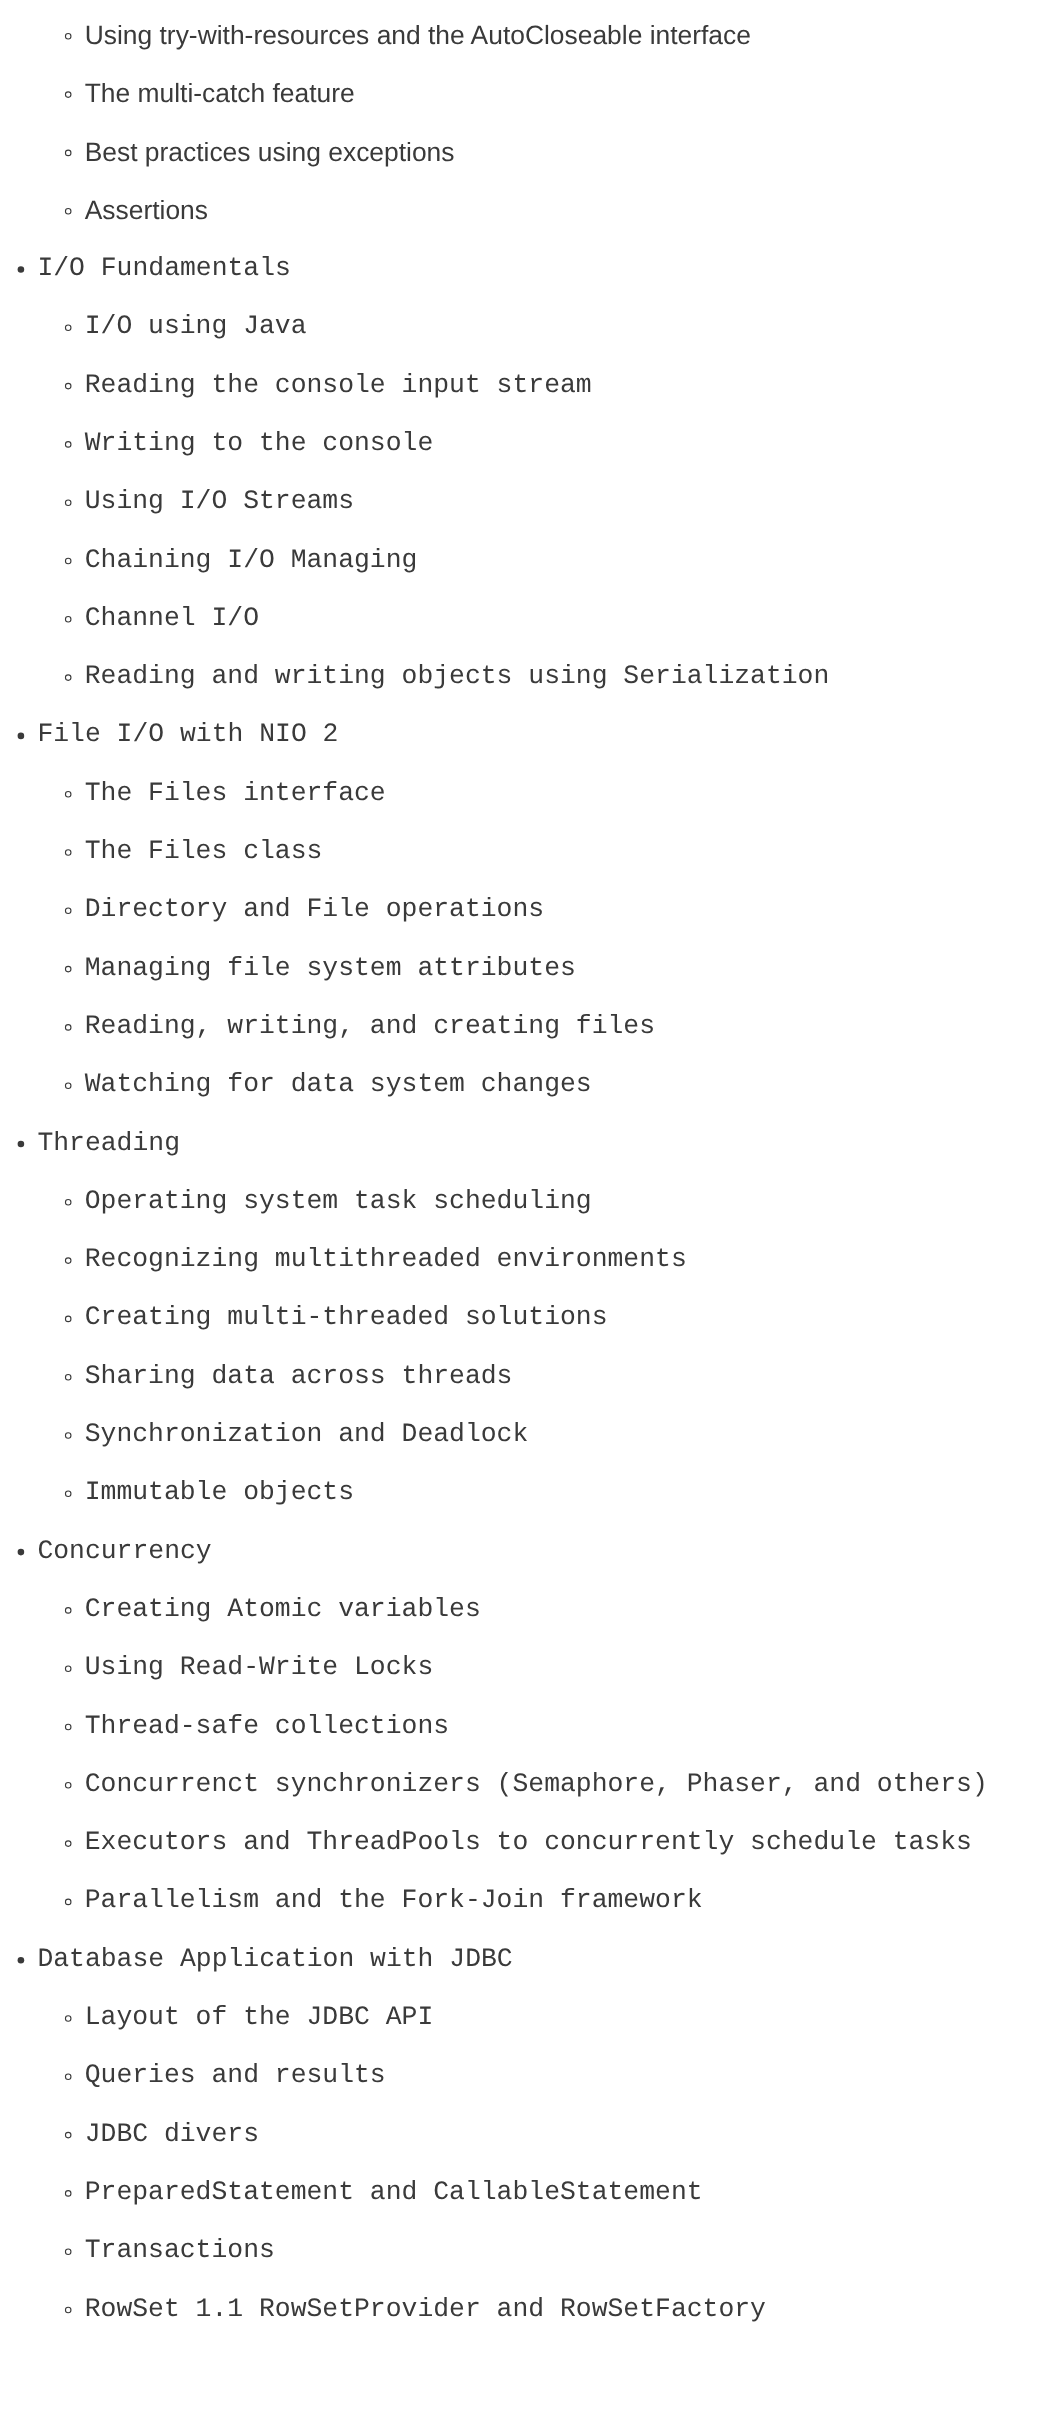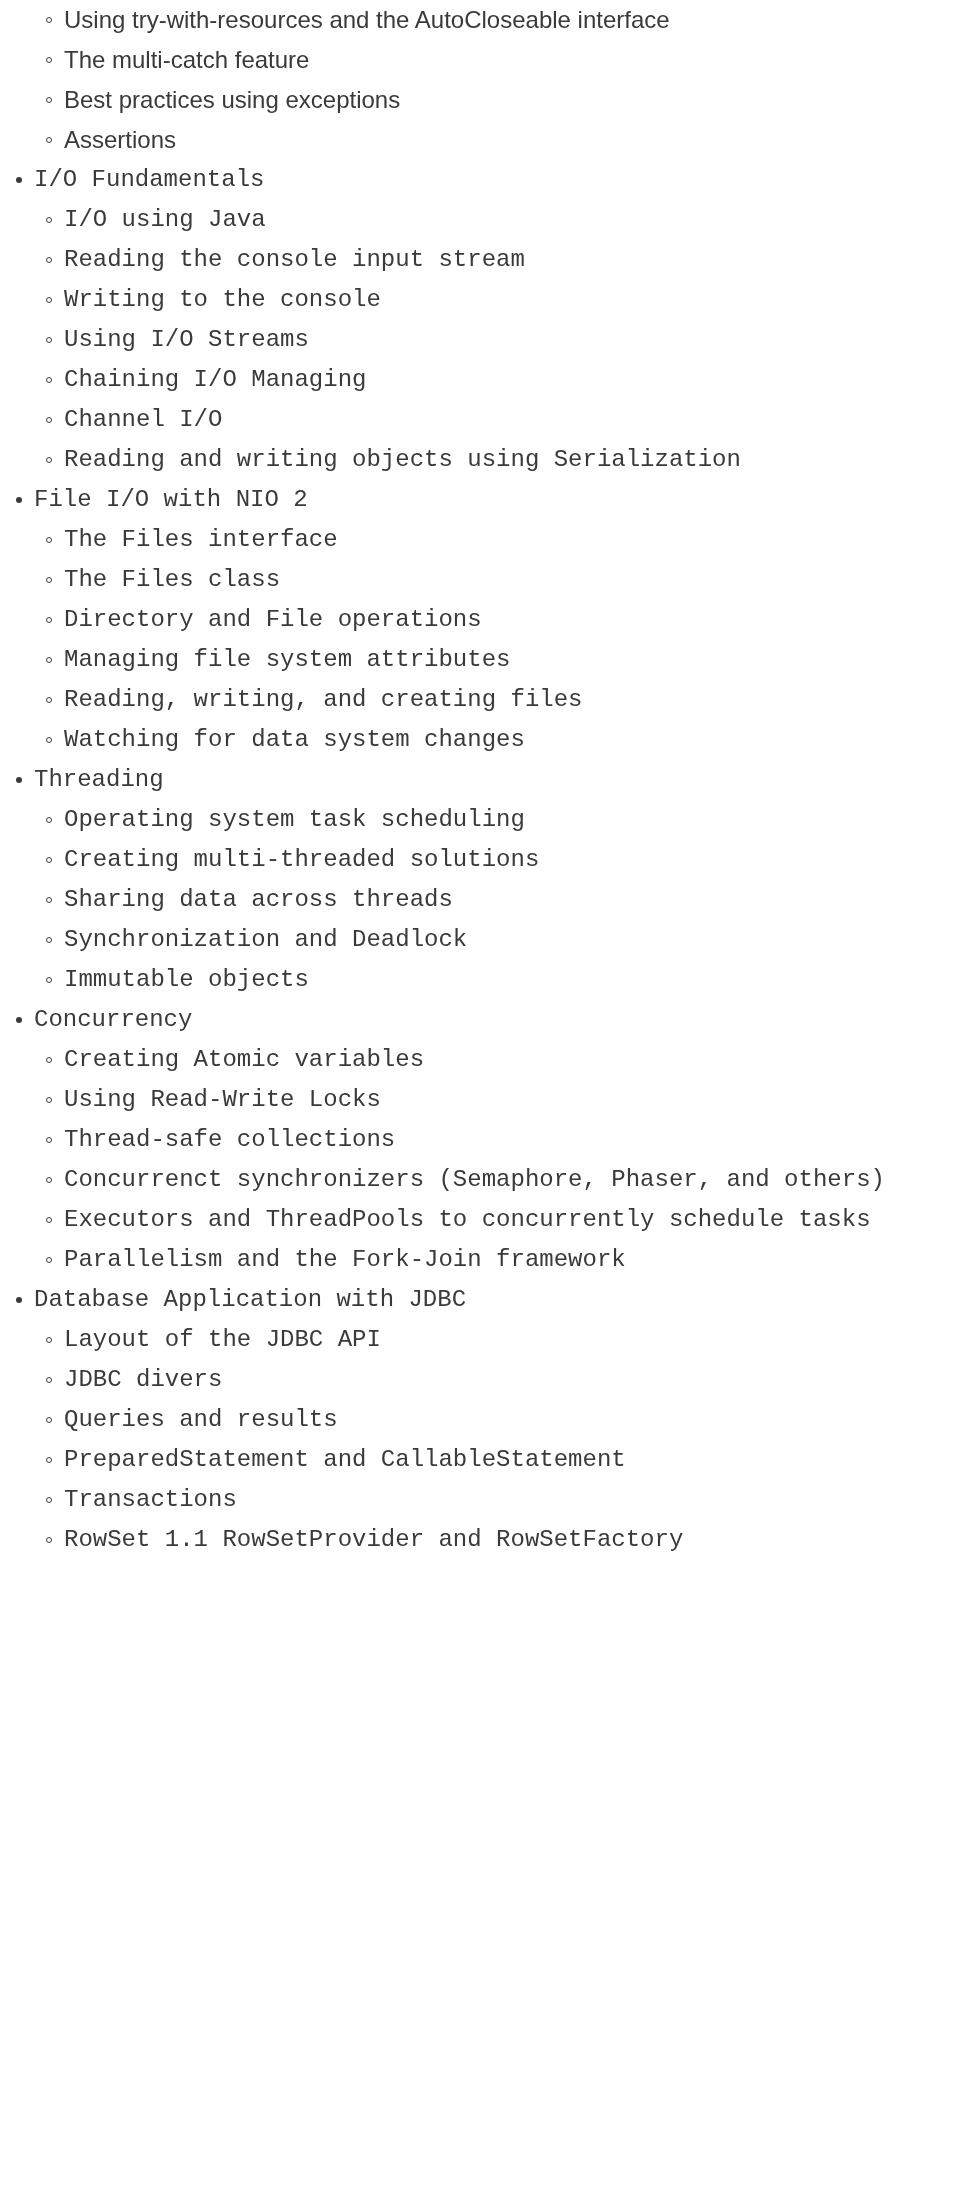--- a/index.html
+++ b/index.html
@@ -34,21 +34,21 @@
     left: -18px;
     top: 17px;
     width: 6px;
     height: 6px;
     background: #3a3a3a;
     border-radius: 50%;
   }
   li.l2-item {
     position: relative;
     padding-left: 0;
-    margin: 0;
+    margin: 13px;
     line-height: 40px;
   }
   li.l2-item::before {
     content: "";
     position: absolute;
     left: -18px;
     top: 17px;
     width: 6px;
     height: 6px;
     border: 1px solid #3a3a3a;
@@ -81,34 +81,35 @@
     <li class="l1-item"><span>File I/O with NIO 2</span><ul class="l2">
         <li class="l2-item">The Files interface</li>
         <li class="l2-item">The Files class</li>
         <li class="l2-item">Directory and File operations</li>
         <li class="l2-item">Managing file system attributes</li>
         <li class="l2-item">Reading, writing, and creating files</li>
         <li class="l2-item">Watching for data system changes</li>
       </ul></li>
     <li class="l1-item"><span>Threading</span><ul class="l2">
         <li class="l2-item">Operating system task scheduling</li>
+        <li class="l2-item">Recognizing multithreaded environments</li>
         <li class="l2-item">Creating multi-threaded solutions</li>
         <li class="l2-item">Sharing data across threads</li>
         <li class="l2-item">Synchronization and Deadlock</li>
         <li class="l2-item">Immutable objects</li>
       </ul></li>
     <li class="l1-item"><span>Concurrency</span><ul class="l2">
         <li class="l2-item">Creating Atomic variables</li>
         <li class="l2-item">Using Read-Write Locks</li>
         <li class="l2-item">Thread-safe collections</li>
         <li class="l2-item">Concurrenct synchronizers (Semaphore, Phaser, and others)</li>
         <li class="l2-item">Executors and ThreadPools to concurrently schedule tasks</li>
         <li class="l2-item">Parallelism and the Fork-Join framework</li>
       </ul></li>
     <li class="l1-item"><span>Database Application with JDBC</span><ul class="l2">
         <li class="l2-item">Layout of the JDBC API</li>
+        <li class="l2-item">Queries and results</li>
         <li class="l2-item">JDBC divers</li>
-        <li class="l2-item">Queries and results</li>
         <li class="l2-item">PreparedStatement and CallableStatement</li>
         <li class="l2-item">Transactions</li>
         <li class="l2-item">RowSet 1.1 RowSetProvider and RowSetFactory</li>
       </ul></li>
   </ul>
 
 </body></html>

